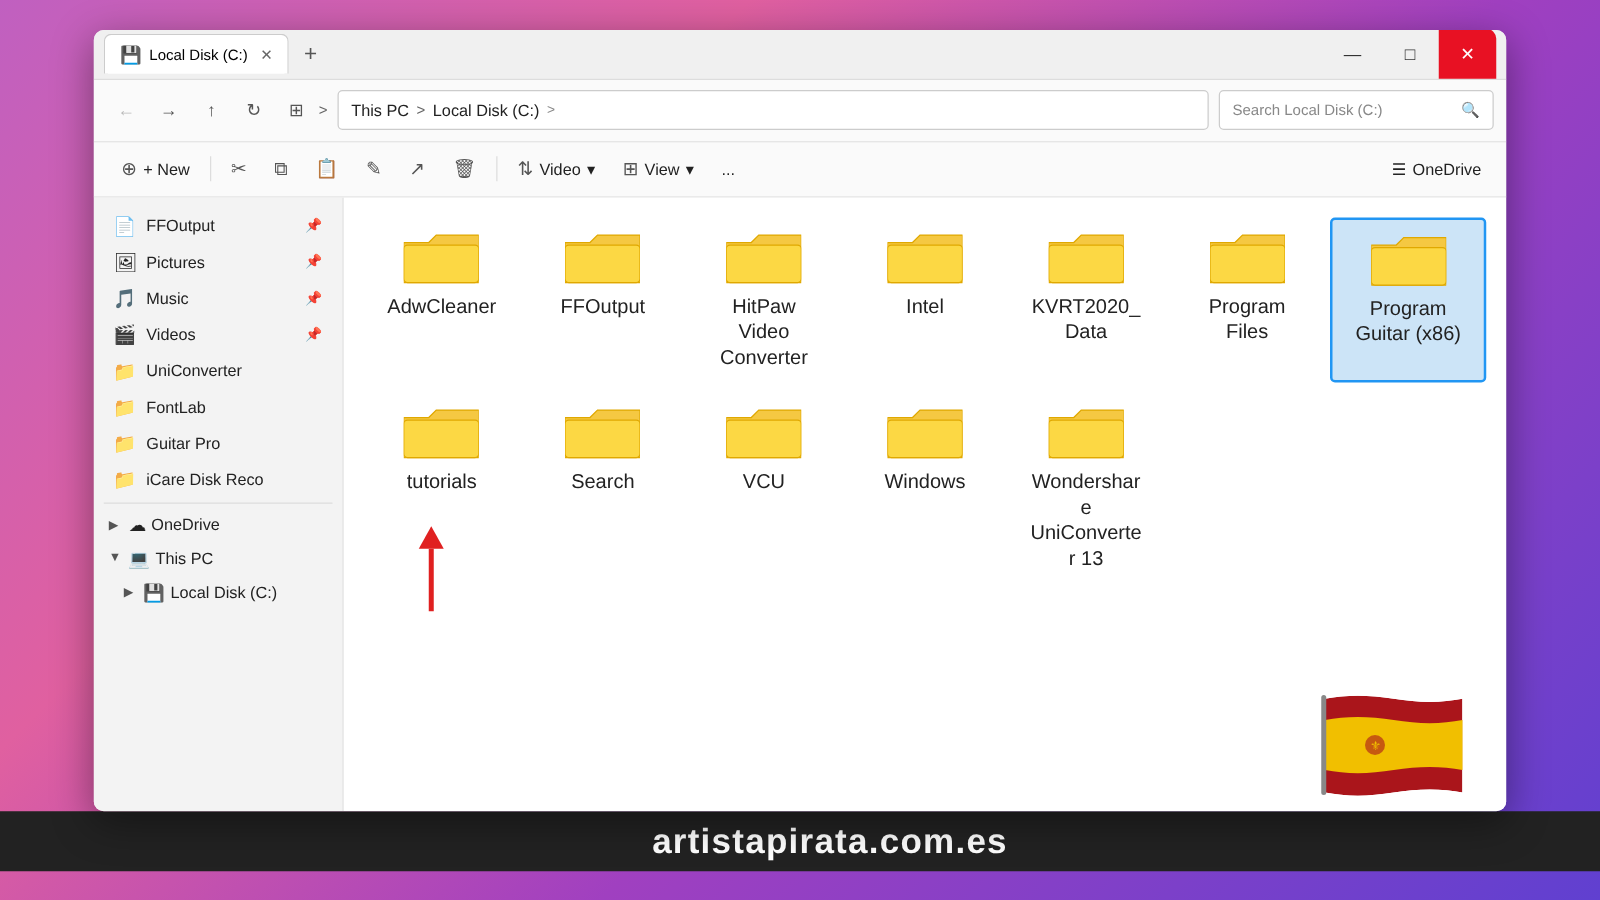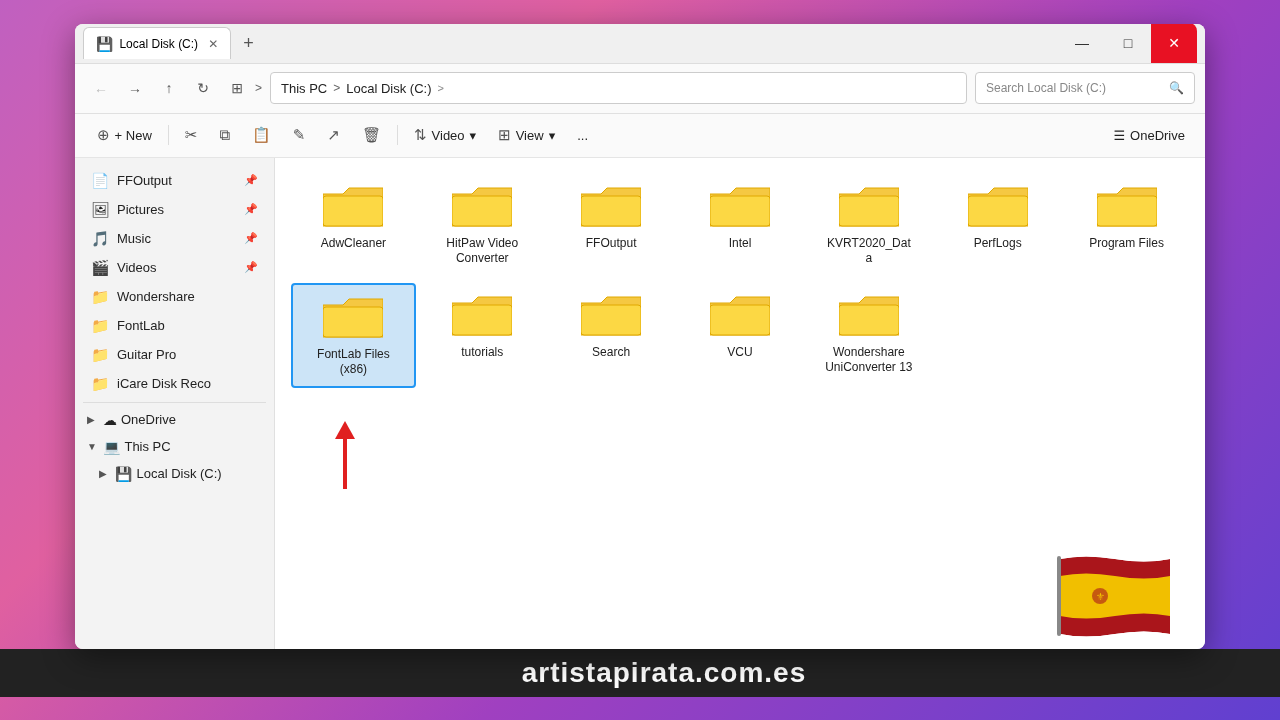--- a/index.html
+++ b/index.html
@@ -245,21 +245,21 @@
       background: #cce4f7;
       border: 2px solid #2196f3;
     }
     .folder-icon {
       position: relative;
       width: 60px;
       height: 50px;
     }
     .folder-icon svg { width: 60px; height: 50px; }
     .folder-label {
-      font-size: 12px;
+      font-size: 16px;
       text-align: center;
       word-break: break-word;
       max-width: 90px;
       line-height: 1.3;
     }
     
     .red-arrow {
       position: absolute;
       bottom: 30px;
       left: 255px;
@@ -407,21 +407,21 @@
         <span>Music</span>
         <span class="pin-icon">📌</span>
       </div>
       <div class="sidebar-item">
         <span class="si-icon">🎬</span>
         <span>Videos</span>
         <span class="pin-icon">📌</span>
       </div>
       <div class="sidebar-item">
         <span class="si-icon">📁</span>
-        <span>Wondershare</span>
+        <span>UniConverter</span>
       </div>
       <div class="sidebar-item">
         <span class="si-icon">📁</span>
         <span>FontLab</span>
       </div>
       <div class="sidebar-item">
         <span class="si-icon">📁</span>
         <span>Guitar Pro</span>
       </div>
       <div class="sidebar-item">
@@ -457,76 +457,67 @@
         </div>
         <span class="folder-label">AdwCleaner</span>
       </div>
       <div class="folder-item">
         <div class="folder-icon">
           <svg viewBox="0 0 60 50">
               <polygon points="0,12 20,12 26,6 60,6 60,44 0,44" fill="#f5c842" stroke="#e0a800" stroke-width="1"></polygon>
               <rect x="0" y="14" width="60" height="30" rx="3" fill="#fcd844" stroke="#e0a800" stroke-width="1"></rect>
             </svg>
         </div>
+        <span class="folder-label">FFOutput</span>
+      </div>
+      <div class="folder-item">
+        <div class="folder-icon">
+          <svg viewBox="0 0 60 50">
+              <polygon points="0,12 20,12 26,6 60,6 60,44 0,44" fill="#f5c842" stroke="#e0a800" stroke-width="1"></polygon>
+              <rect x="0" y="14" width="60" height="30" rx="3" fill="#fcd844" stroke="#e0a800" stroke-width="1"></rect>
+            </svg>
+        </div>
         <span class="folder-label">HitPaw Video Converter</span>
       </div>
       <div class="folder-item">
         <div class="folder-icon">
           <svg viewBox="0 0 60 50">
               <polygon points="0,12 20,12 26,6 60,6 60,44 0,44" fill="#f5c842" stroke="#e0a800" stroke-width="1"></polygon>
               <rect x="0" y="14" width="60" height="30" rx="3" fill="#fcd844" stroke="#e0a800" stroke-width="1"></rect>
             </svg>
         </div>
-        <span class="folder-label">FFOutput</span>
-      </div>
-      <div class="folder-item">
-        <div class="folder-icon">
-          <svg viewBox="0 0 60 50">
-              <polygon points="0,12 20,12 26,6 60,6 60,44 0,44" fill="#f5c842" stroke="#e0a800" stroke-width="1"></polygon>
-              <rect x="0" y="14" width="60" height="30" rx="3" fill="#fcd844" stroke="#e0a800" stroke-width="1"></rect>
-            </svg>
-        </div>
         <span class="folder-label">Intel</span>
       </div>
       <div class="folder-item">
         <div class="folder-icon">
           <svg viewBox="0 0 60 50">
               <polygon points="0,12 20,12 26,6 60,6 60,44 0,44" fill="#f5c842" stroke="#e0a800" stroke-width="1"></polygon>
               <rect x="0" y="14" width="60" height="30" rx="3" fill="#fcd844" stroke="#e0a800" stroke-width="1"></rect>
             </svg>
         </div>
         <span class="folder-label">KVRT2020_Data</span>
       </div>
       <div class="folder-item">
         <div class="folder-icon">
           <svg viewBox="0 0 60 50">
               <polygon points="0,12 20,12 26,6 60,6 60,44 0,44" fill="#f5c842" stroke="#e0a800" stroke-width="1"></polygon>
               <rect x="0" y="14" width="60" height="30" rx="3" fill="#fcd844" stroke="#e0a800" stroke-width="1"></rect>
             </svg>
         </div>
-        <span class="folder-label">PerfLogs</span>
-      </div>
-      <div class="folder-item">
-        <div class="folder-icon">
-          <svg viewBox="0 0 60 50">
-              <polygon points="0,12 20,12 26,6 60,6 60,44 0,44" fill="#f5c842" stroke="#e0a800" stroke-width="1"></polygon>
-              <rect x="0" y="14" width="60" height="30" rx="3" fill="#fcd844" stroke="#e0a800" stroke-width="1"></rect>
-            </svg>
-        </div>
         <span class="folder-label">Program Files</span>
       </div>
 
       <div class="folder-item selected">
         <div class="folder-icon">
           <svg viewBox="0 0 60 50">
               <polygon points="0,12 20,12 26,6 60,6 60,44 0,44" fill="#f5c842" stroke="#e0a800" stroke-width="1"></polygon>
               <rect x="0" y="14" width="60" height="30" rx="3" fill="#fcd844" stroke="#e0a800" stroke-width="1"></rect>
             </svg>
         </div>
-        <span class="folder-label">FontLab Files (x86)</span>
+        <span class="folder-label">Program Guitar (x86)</span>
       </div>
       <div class="folder-item">
         <div class="folder-icon">
           <svg viewBox="0 0 60 50">
               <polygon points="0,12 20,12 26,6 60,6 60,44 0,44" fill="#f5c842" stroke="#e0a800" stroke-width="1"></polygon>
               <rect x="0" y="14" width="60" height="30" rx="3" fill="#fcd844" stroke="#e0a800" stroke-width="1"></rect>
             </svg>
         </div>
         <span class="folder-label">tutorials</span>
       </div>
@@ -540,20 +531,29 @@
         <span class="folder-label">Search</span>
       </div>
       <div class="folder-item">
         <div class="folder-icon">
           <svg viewBox="0 0 60 50">
               <polygon points="0,12 20,12 26,6 60,6 60,44 0,44" fill="#f5c842" stroke="#e0a800" stroke-width="1"></polygon>
               <rect x="0" y="14" width="60" height="30" rx="3" fill="#fcd844" stroke="#e0a800" stroke-width="1"></rect>
             </svg>
         </div>
         <span class="folder-label">VCU</span>
+      </div>
+      <div class="folder-item">
+        <div class="folder-icon">
+          <svg viewBox="0 0 60 50">
+              <polygon points="0,12 20,12 26,6 60,6 60,44 0,44" fill="#f5c842" stroke="#e0a800" stroke-width="1"></polygon>
+              <rect x="0" y="14" width="60" height="30" rx="3" fill="#fcd844" stroke="#e0a800" stroke-width="1"></rect>
+            </svg>
+        </div>
+        <span class="folder-label">Windows</span>
       </div>
       <div class="folder-item">
         <div class="folder-icon">
           <svg viewBox="0 0 60 50">
               <polygon points="0,12 20,12 26,6 60,6 60,44 0,44" fill="#f5c842" stroke="#e0a800" stroke-width="1"></polygon>
               <rect x="0" y="14" width="60" height="30" rx="3" fill="#fcd844" stroke="#e0a800" stroke-width="1"></rect>
             </svg>
         </div>
         <span class="folder-label">Wondershare UniConverter 13</span>
       </div>

